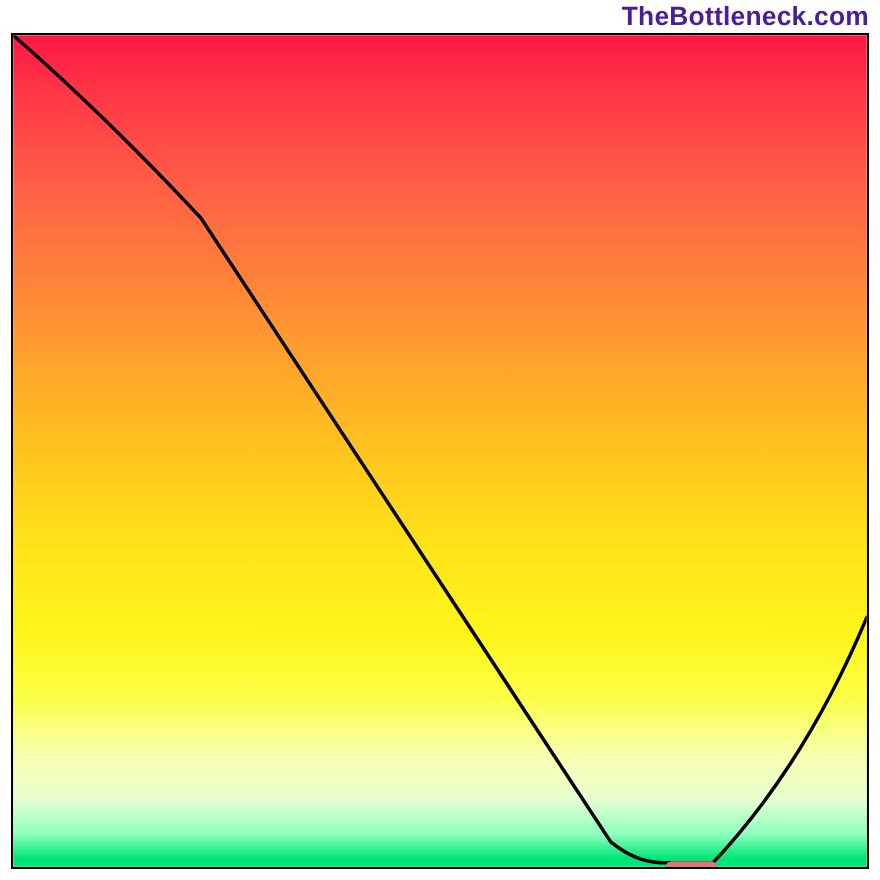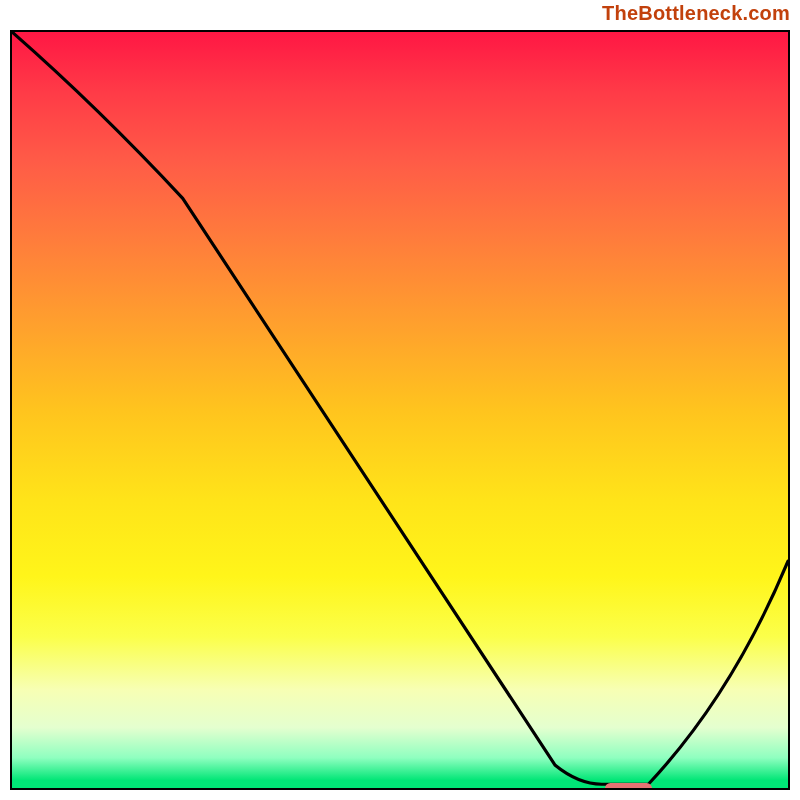--- a/index.html
+++ b/index.html
@@ -12,23 +12,23 @@
   }
   .wrap {
     position: relative;
     width: 800px;
     height: 800px;
   }
   .watermark {
     position: absolute;
     top: 2px;
     right: 10px;
-    font-size: 20px;
+    font-size: 24px;
     font-weight: 600;
-    color: #c2410c;
+    color: #4c1d95;
     letter-spacing: 0.2px;
   }
   .plot {
     position: absolute;
     left: 10px;
     top: 30px;
     width: 780px;
     height: 760px;
     border: 2px solid #000;
     box-sizing: border-box;

